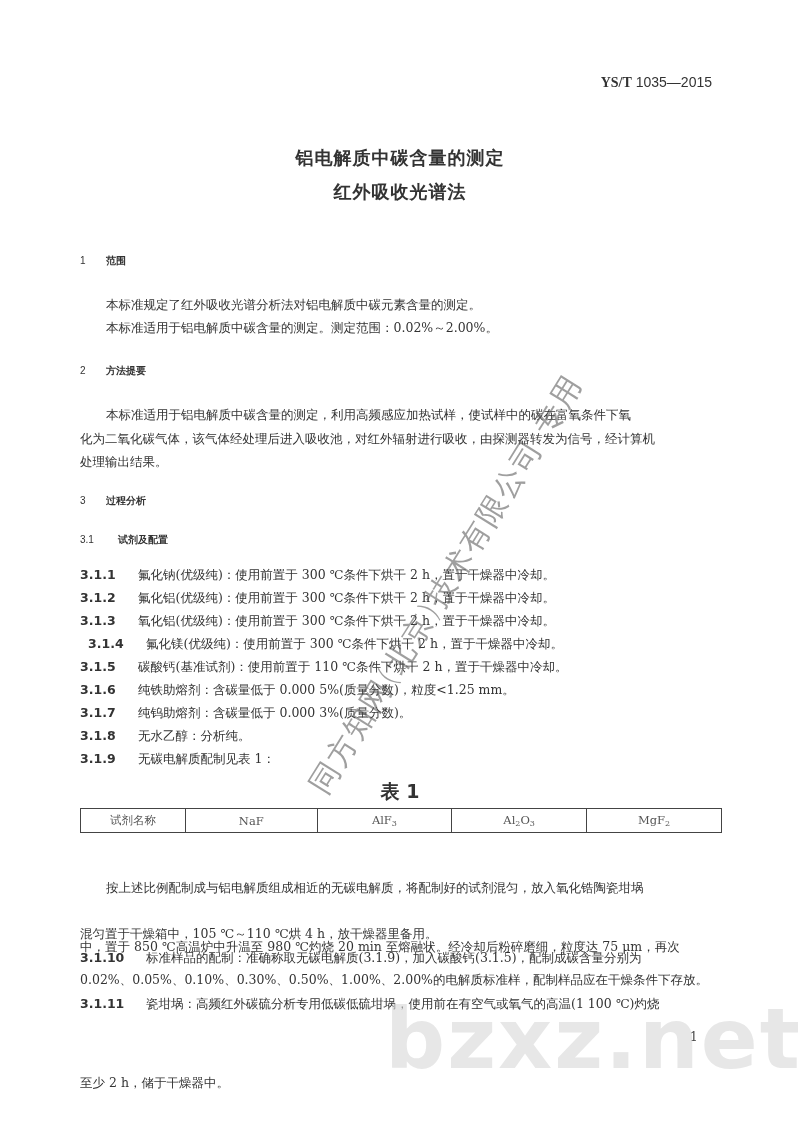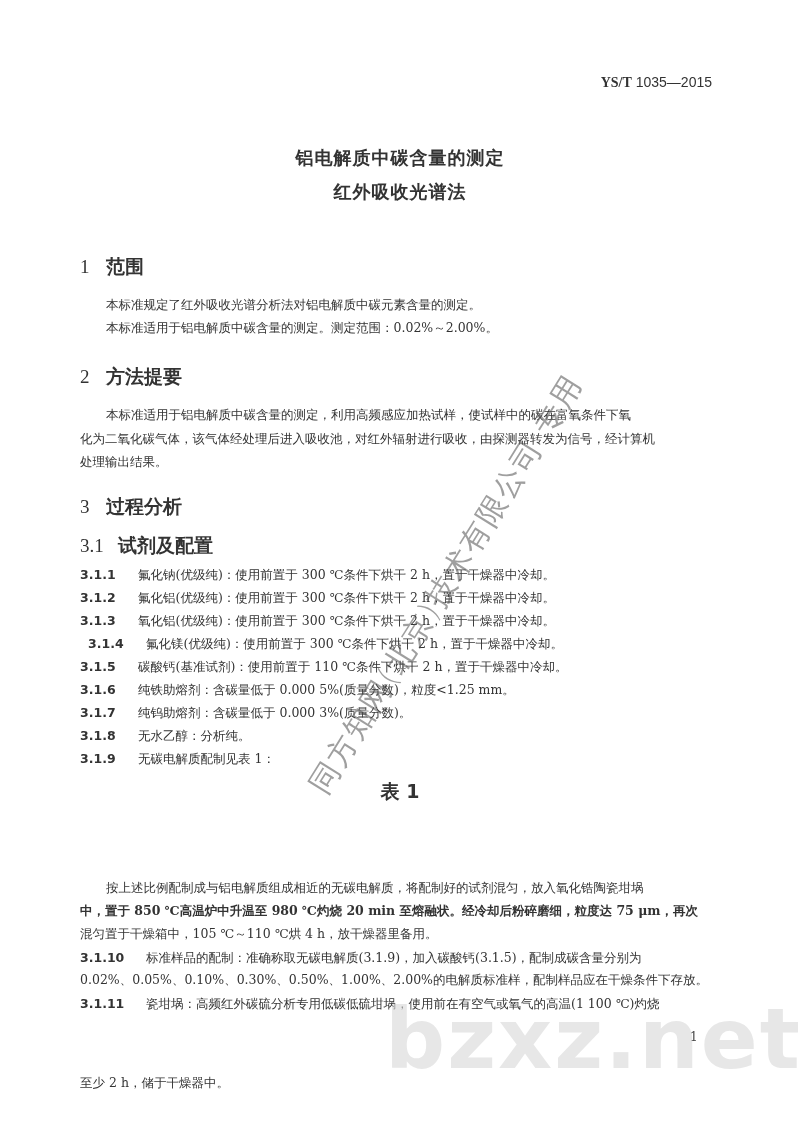--- a/index.html
+++ b/index.html
@@ -4,21 +4,21 @@
 <style>
   html, body { margin: 0; padding: 0; }
   body {
     width: 800px; height: 1134px; background: #ffffff; position: relative; overflow: hidden;
     font-family: "DejaVu Serif", "Liberation Serif", serif; color: #2a2a2a;
   }
   .abs { position: absolute; white-space: nowrap; }
   .std-code { top: 74px; right: 88px; font-family: "Liberation Sans", sans-serif; font-size: 14px; color:#333; }
   .std-code b { font-family: "Liberation Serif", serif; font-weight: bold; }
   .title { left: 0; width: 800px; text-align: center; font-family: "DejaVu Sans", sans-serif; font-size: 18px; font-weight: bold; color:#333; letter-spacing: 1px; }
-  .h1 { left: 80px; font-family: Liberation Serif, serif; font-size: 19px; font-weight: bold; color:#333; }
+  .h1 { left: 80px; font-family: Liberation Sans, sans-serif; font-size: 10px; font-weight: bold; color:#333; }
   .h1 .num { display:inline-block; width: 26px; font-weight: normal; }
   .h2 .num { width: 38px; }
   .p { left: 80px; font-size: 12.5px; line-height: 23px; color:#333; }
   .indent { text-indent: 26px; }
   .item { left: 80px; font-size: 12.5px; color:#333; }
   .item .num { display:inline-block; width: 58px; font-family: "DejaVu Sans", sans-serif; font-size: 12.5px; font-weight:bold; color:#333; }
   .item .num.wide { width: 66px; }
   .table-caption { left: 0; width: 800px; text-align: center; font-family: "DejaVu Sans", sans-serif; font-size: 19px; font-weight:bold; color:#333; }
   table.t1 { position: absolute; left: 80px; top: 808px; width: 642px; border-collapse: collapse; font-size: 11.5px; color:#555; }
   table.t1 td { border: 1px solid #444; height: 23px; text-align: center; padding: 0; }
@@ -76,25 +76,32 @@
 <div class="abs table-caption" style="top:779px;">表 1</div>
 <table class="t1">
   <colgroup>
     <col style="width:136px">
       <col style="width:167px">
       <col style="width:171px">
       <col style="width:169px">
       <col style="width:169px">
   </colgroup>
   <tbody>
+      <tr>
+    <td>试剂名称</td>
+    <td><span>NaF</span></td>
+    <td><span>AlF</span><sub>3</sub></td>
+    <td><span>Al</span><sub>2</sub><span>O</span><sub>3</sub></td>
+    <td><span>MgF</span><sub>2</sub></td>
+  </tr>
 </tbody>
   </table>
 
 <div class="abs p indent" style="top:876px;">按上述比例配制成与铝电解质组成相近的无碳电解质，将配制好的试剂混匀，放入氧化锆陶瓷坩埚</div>
-<div class="abs p" style="top:899px;font-weight:bold;">中，置于 850 ℃高温炉中升温至 980 ℃灼烧 20 min 至熔融状。经冷却后粉碎磨细，粒度达 75 μm，再次</div>
+<div class="abs p" style="top:935px;">中，置于 850 ℃高温炉中升温至 980 ℃灼烧 20 min 至熔融状。经冷却后粉碎磨细，粒度达 75 μm，再次</div>
 <div class="abs p" style="top:922px;">混匀置于干燥箱中，105 ℃～110 ℃烘 4 h，放干燥器里备用。</div>
 
 <div class="abs item" style="top:950px;"><span class="num wide">3.1.10</span><span>标准样品的配制：准确称取无碳电解质(3.1.9)，加入碳酸钙(3.1.5)，配制成碳含量分别为</span></div>
 <div class="abs p" style="top:968px;">0.02%、0.05%、0.10%、0.30%、0.50%、1.00%、2.00%的电解质标准样，配制样品应在干燥条件下存放。</div>
 <div class="abs item" style="top:996px;"><span class="num wide">3.1.11</span><span>瓷坩埚：高频红外碳硫分析专用低碳低硫坩埚，使用前在有空气或氧气的高温(1 100 ℃)灼烧</span></div>
 <div class="abs p" style="top:1071px;">至少 2 h，储于干燥器中。</div>
 
 <div class="abs wm-diag" style="left:300px; top:780px;">同方知网(北京)技术有限公司 专用</div>
 <div class="abs wm-site">bzxz.net</div>
 

